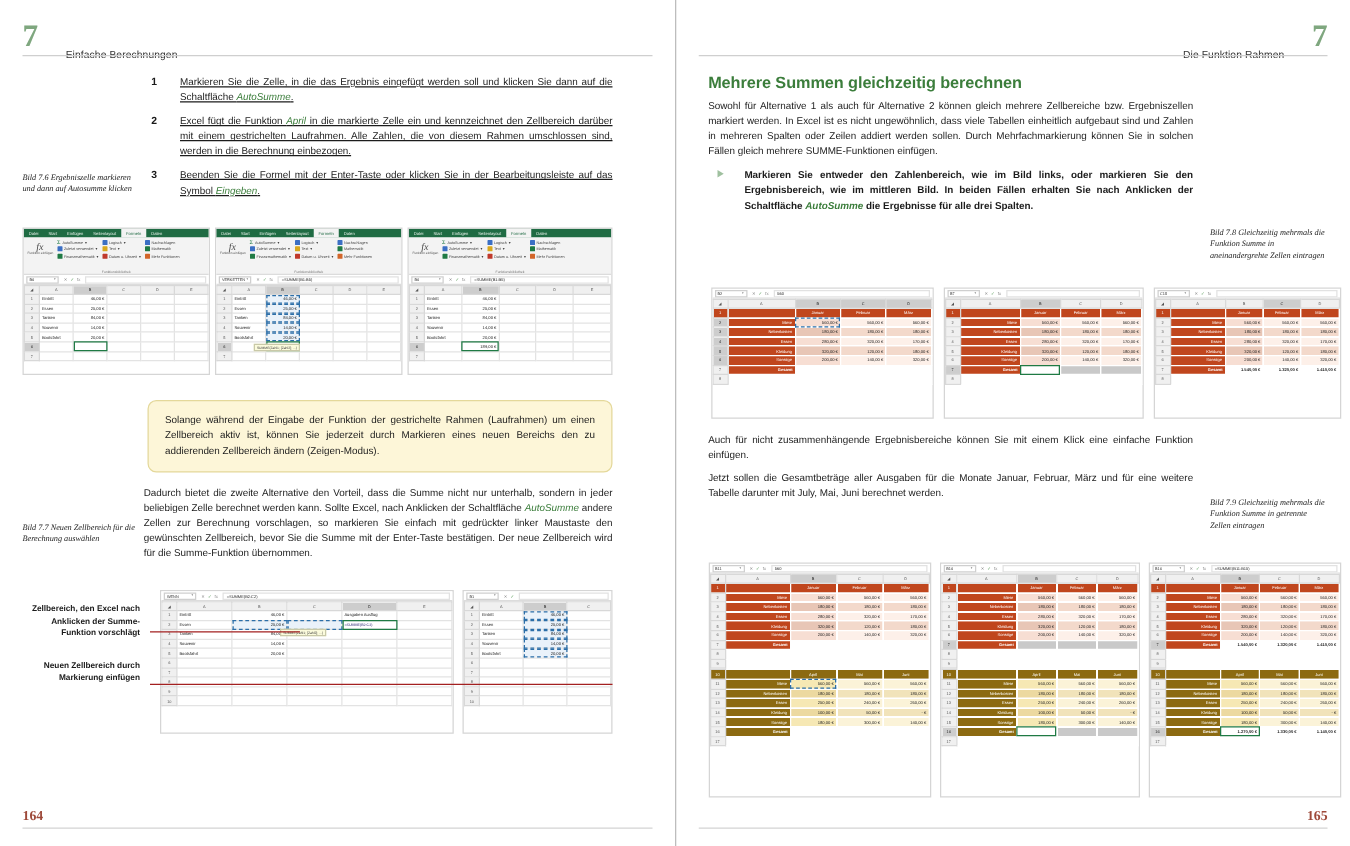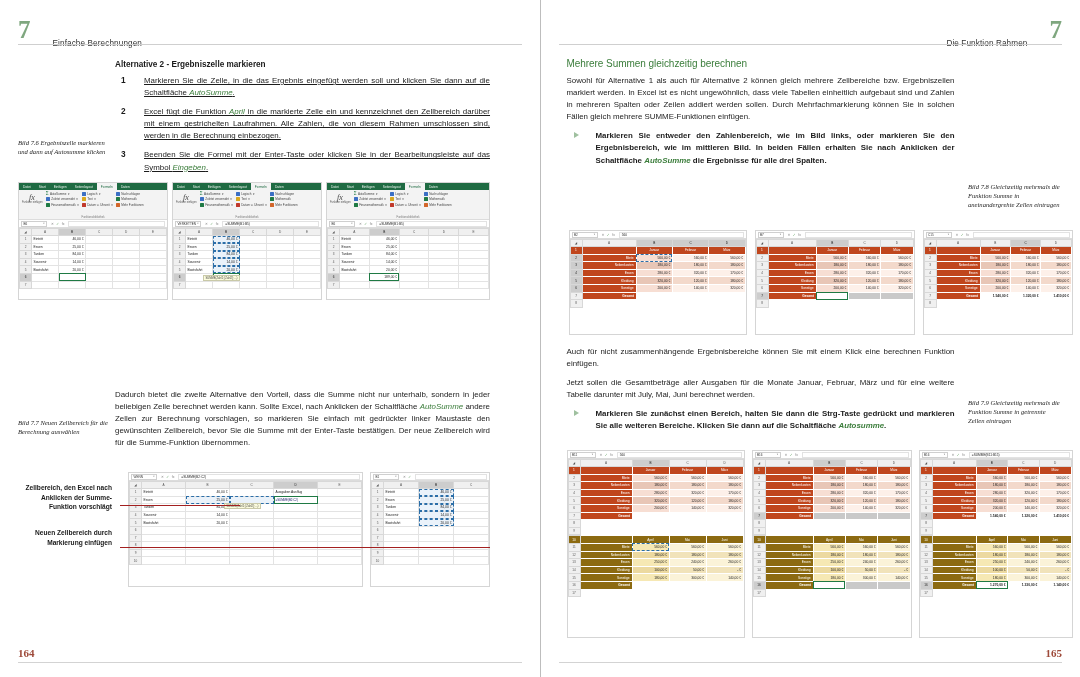--- a/index.html
+++ b/index.html
@@ -25,21 +25,21 @@
   .rule{position:absolute;left:18px;right:18px;top:44px;height:1px;background:#cfcfcf;}
 
   
   .pagenum{position:absolute;bottom:18px;font-family:"Liberation Serif",serif;font-size:11px;color:#9e4a3a;font-weight:bold;}
   .pagenum.l{left:18px;}
   .pagenum.r{right:18px;}
   .footrule{position:absolute;left:18px;right:18px;bottom:14px;height:1px;background:#d3d3d3;}
 
   
   .body-col{position:absolute;left:115px;width:375px;}
-  .h2{font-size:10px;font-weight:normal;color:#3b7d3b;margin:0 0 6px 0;letter-spacing:-.05px;}
+  .h2{font-size:13px;font-weight:bold;color:#3b7d3b;margin:0 0 6px 0;letter-spacing:-.05px;}
   .h3{font-size:8.2px;font-weight:bold;color:#1a1a1a;margin:0 0 6px 0;}
   p.t{font-size:7.9px;line-height:1.53;color:#1c1c1c;margin:0 0 7px 0;text-align:justify;}
   .it-green{color:#3b7d3b;font-style:italic;}
 
   ol.steps{margin:0;padding:0;list-style:none;}
   ol.steps li{position:relative;padding-left:29px;margin-bottom:7px;}
   ol.steps li .n{position:absolute;left:6px;top:0;font-size:8.3px;font-weight:bold;color:#1a1a1a;}
   ol.steps li .txt{font-size:7.9px;line-height:1.53;color:#1c1c1c;display:block;text-align:justify;text-decoration:underline;}
 
   ul.arrows{margin:0;padding:0;list-style:none;font-weight:bold;}
@@ -120,21 +120,20 @@
 
   <div class="page left">
 
     <div class="hdr hdr-left left-pg">
       <span class="hdr-num">7</span>
       <span class="hdr-title">Einfache Berechnungen</span>
     </div>
     <div class="rule"></div>
 
     <div class="body-col" style="top:60px;">
-      <div class="h3">Alternative 2 - Ergebniszelle markieren</div>
       <ol class="steps">
         <li>
           <span class="n">1</span>
           <span class="txt"><span>Markieren Sie die Zelle, in die das Ergebnis eingefügt werden soll und klicken Sie dann auf die Schaltfläche </span><span class="it-green">AutoSumme</span><span>.</span></span>
         </li>
         <li>
           <span class="n">2</span>
           <span class="txt"><span>Excel fügt die Funktion </span><span class="it-green">April</span><span> in die markierte Zelle ein und kennzeichnet den Zellbereich darüber mit einem gestrichelten Laufrahmen. Alle Zahlen, die von diesem Rahmen umschlossen sind, werden in die Berechnung einbezogen.</span></span>
         </li>
         <li>
@@ -514,20 +513,23 @@
               <td></td>
               <td></td>
               <td></td>
               <td></td>
               <td></td>
             </tr>
       </tbody>
         </table>
     </div>
 
+    <div class="notebox" style="left:118px;top:320px;width:372px;height:58px;">
+      <p>Solange während der Eingabe der Funktion der gestrichelte Rahmen (Laufrahmen) um einen Zellbereich aktiv ist, können Sie jederzeit durch Markieren eines neuen Bereichs den zu addierenden Zellbereich ändern (Zeigen-Modus).</p>
+    </div>
 
     <div class="body-col" style="top:389px;">
       <p class="t"><span>Dadurch bietet die zweite Alternative den Vorteil, dass die Summe nicht nur unterhalb, sondern in jeder beliebigen Zelle berechnet werden kann. Sollte Excel, nach Anklicken der Schaltfläche </span><span class="it-green">AutoSumme</span><span> andere Zellen zur Berechnung vorschlagen, so markieren Sie einfach mit gedrückter linker Maustaste den gewünschten Zellbereich, bevor Sie die Summe mit der Enter-Taste bestätigen. Der neue Zellbereich wird für die Summe-Funktion übernommen.</span></p>
     </div>
 
     <div class="cap l" style="top:418px;">Bild 7.7 Neuen Zellbereich für die Berechnung auswählen</div>
     <div class="annot l" style="top:483px;">Zellbereich, den Excel nach Anklicken der Summe-Funktion vorschlägt</div>
     <div class="annot l" style="top:528px;">Neuen Zellbereich durch Markierung einfügen</div>
 
     <div class="redline" style="left:120px;top:505px;width:120px;"></div>
@@ -992,28 +994,22 @@
               <td></td>
               <td></td>
               <td></td>
               <td></td>
             </tr>
       </tbody>
         </table>
     </div>
 
     <div style="position:absolute;left:26px;top:346px;width:388px;">
-      <p class="t">Auch für nicht zusammenhängende Ergebnisbereiche können Sie mit einem Klick eine berechnen Funktion einfügen.</p>
+      <p class="t">Auch für nicht zusammenhängende Ergebnisbereiche können Sie mit einem Klick eine einfache Funktion einfügen.</p>
       <p class="t">Jetzt sollen die Gesamtbeträge aller Ausgaben für die Monate Januar, Februar, März und für eine weitere Tabelle darunter mit July, Mai, Juni berechnet werden.</p>
-      <ul class="arrows">
-        <li>
-          <span class="mk"></span>
-          <span class="txt"><span>Markieren Sie zunächst einen Bereich, halten Sie dann die Strg-Taste gedrückt und markieren Sie alle weiteren Bereiche. Klicken Sie dann auf die Schaltfläche </span><span class="it-green">Autosumme</span><span>.</span></span>
-        </li>
-      </ul>
     </div>
 
     <div class="cap r" style="top:398px;">Bild 7.9 Gleichzeitig mehrmals die Funktion Summe in getrennte Zellen eintragen</div>
 
     <div class="xl" style="left:26px;top:450px;width:178px;height:188px;">
       <div class="xl-fbar">
         <div class="namebox">
             <span>B11</span>
             <span class="cv">▾</span>
           </div>

